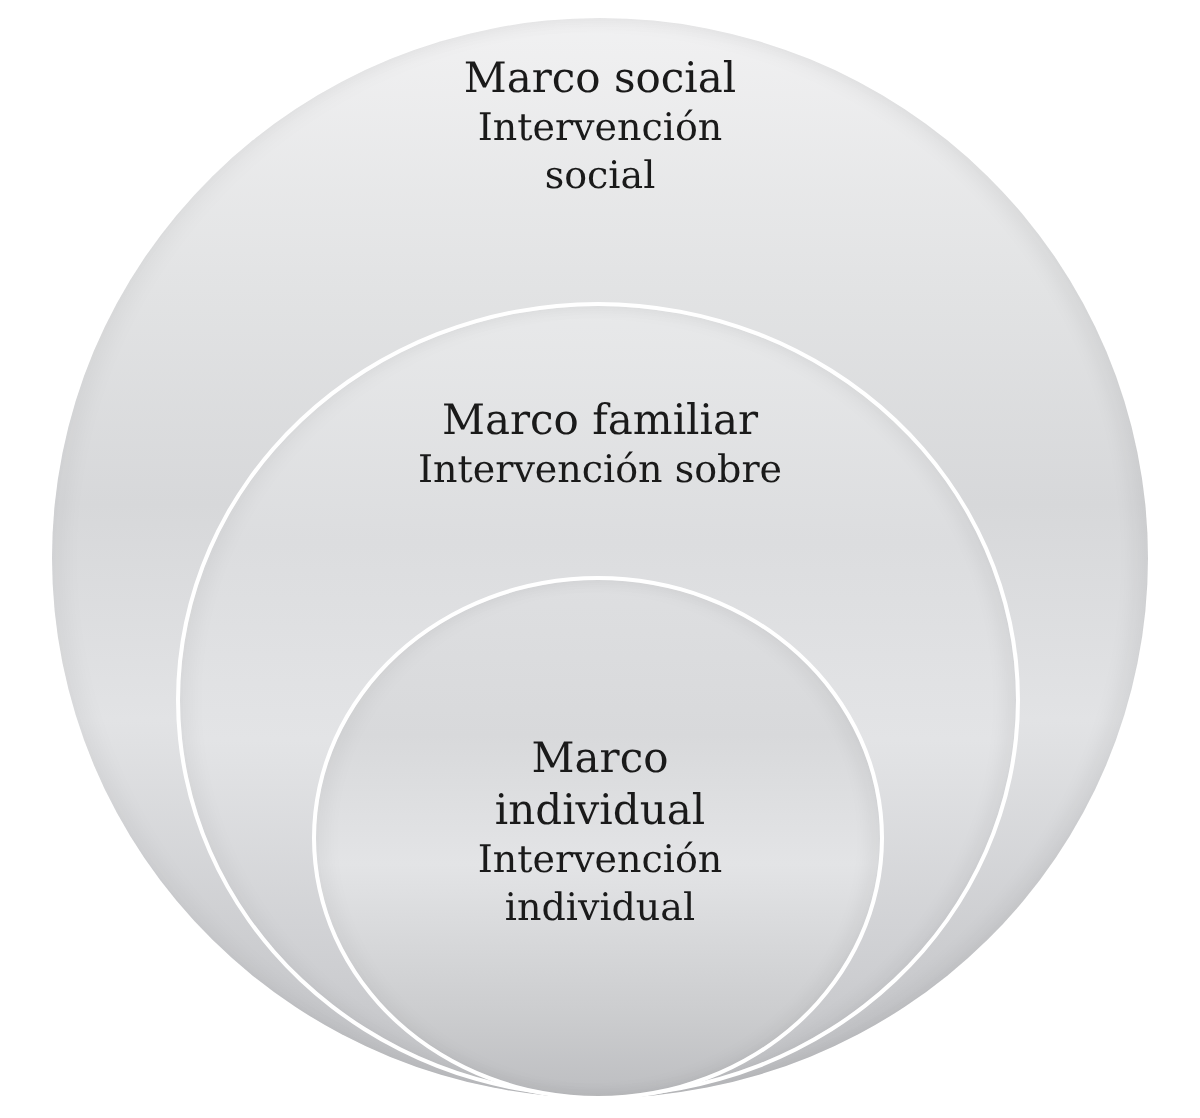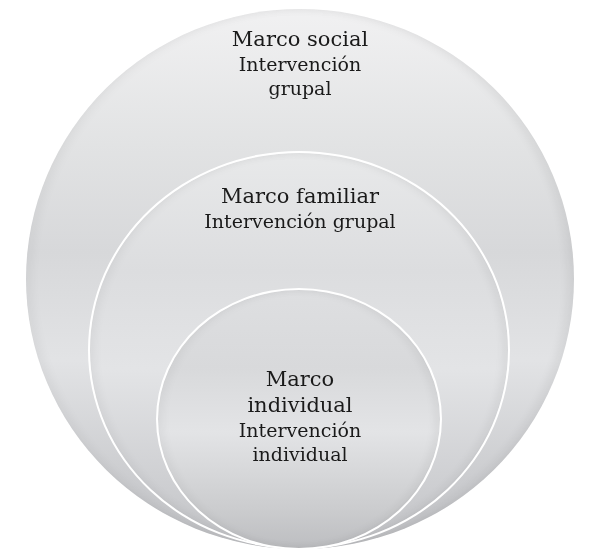--- a/index.html
+++ b/index.html
@@ -57,39 +57,39 @@
       line-height: 26px;
       font-weight: normal;
       margin: 0;
     }
     .sub {
       font-size: 19px;
       line-height: 24px;
       margin: 0;
     }
     .block-social { top: 26px; }
-    .block-familiar { top: 183px; }
+    .block-familiar { top: 197px; }
     .block-individual { top: 366px; text-align: center; }
   </style>
 </head>
 <body>
 
 <div class="circle circle-outer"></div>
 <div class="circle circle-middle"></div>
 <div class="circle circle-inner"></div>
 
 <div class="label-block block-social">
   <p class="title">Marco social</p>
   <p class="sub">Intervención</p>
-  <p class="sub">grupal</p>
+  <p class="sub">social</p>
 </div>
 
 <div class="label-block block-familiar">
   <p class="title">Marco familiar</p>
-  <p class="sub">Intervención grupal</p>
+  <p class="sub">Intervención sobre</p>
 </div>
 
 <div class="label-block block-individual">
   <p class="title">Marco</p>
   <p class="title">individual</p>
   <p class="sub">Intervención</p>
   <p class="sub">individual</p>
 </div>
 
 </body></html>

